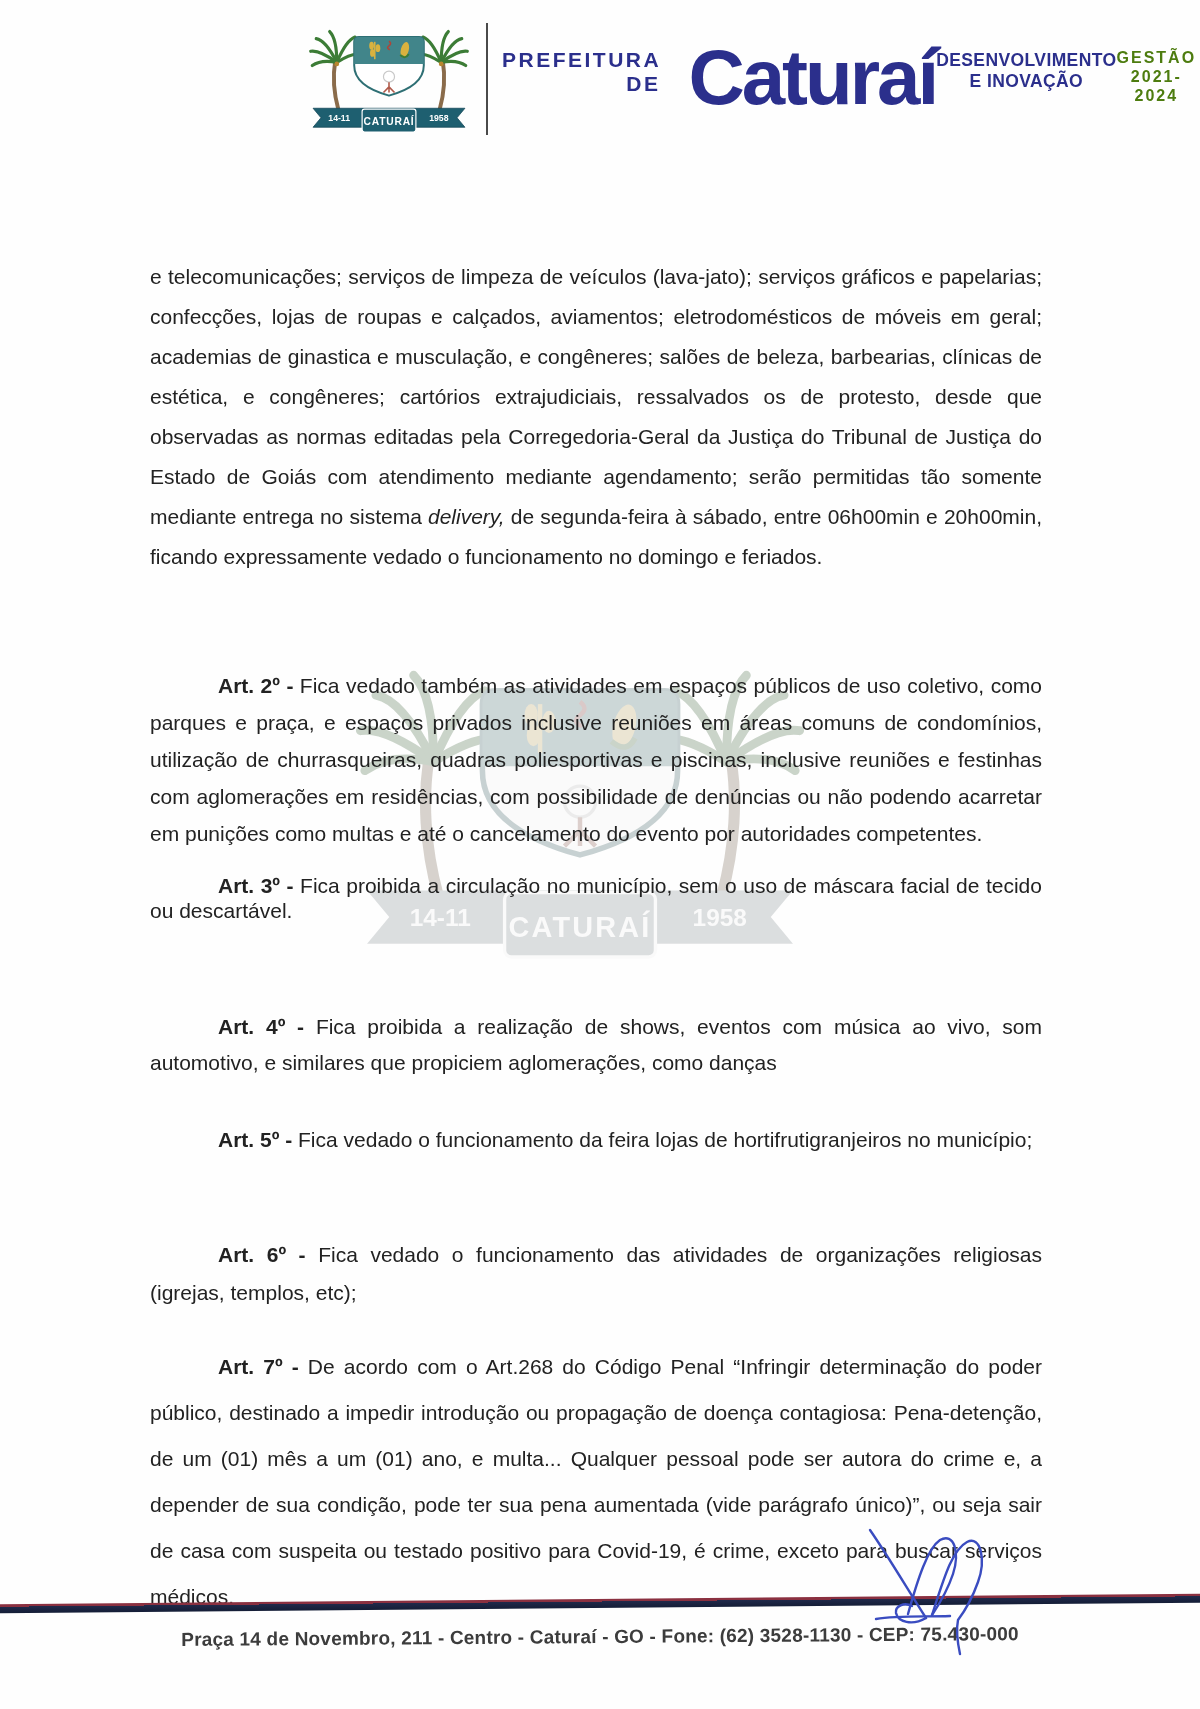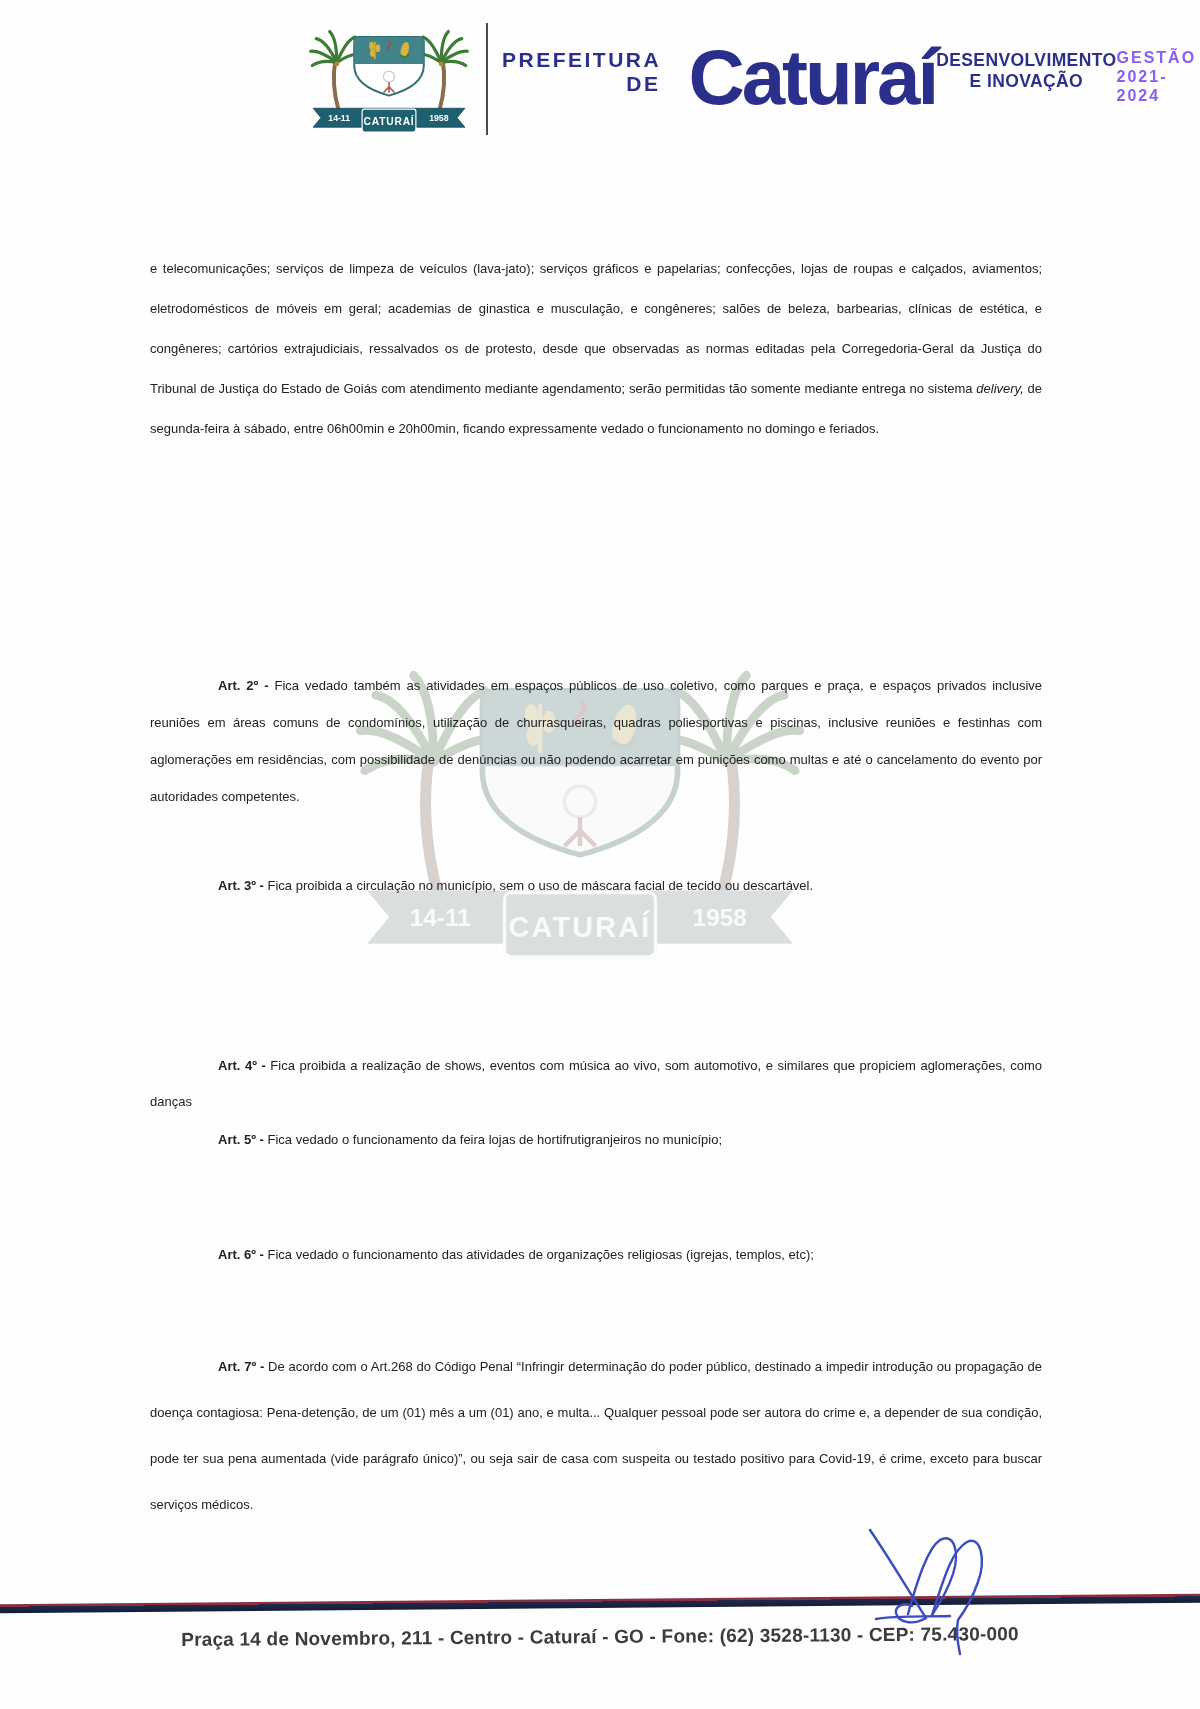--- a/index.html
+++ b/index.html
@@ -13,39 +13,39 @@
   }
 
   
   .letterhead{position:absolute;left:302px;top:18px;display:flex;align-items:center;z-index:2;}
   .crest-svg{width:174px;height:122px;display:block;}
   .lh-divider{width:2px;height:112px;background:#4a4a4a;margin:0 14px 0 10px;}
   .brand{display:flex;flex-direction:row;width:372px;color:#2b2f8c;}
   .brand-small{font-size:21px;font-weight:bold;letter-spacing:2.5px;line-height:24px;text-align:right;padding-right:26px;}
   .brand-big{font-size:78px;font-weight:bold;letter-spacing:-3px;line-height:66px;margin-top:-4px;text-align:left;padding-left:2px;}
   .brand-tag{font-size:17.5px;font-weight:bold;letter-spacing:.4px;line-height:21px;text-align:center;margin-top:2px;}
-  .brand-term{font-size:16px;font-weight:bold;letter-spacing:2px;line-height:19px;color:#8b5cf6;}
+  .brand-term{font-size:16px;font-weight:bold;letter-spacing:2px;line-height:19px;text-align:center;color:#4d7c0f;}
 
   
   .watermark{position:absolute;left:336px;top:642px;width:488px;opacity:.3;filter:saturate(.55) contrast(.9);z-index:0;pointer-events:none;}
   .watermark svg{width:100%;height:auto;display:block;}
 
   
   .doc-par{
     position:absolute;left:150px;width:892px;
-    font-size:13px;text-align:justify;color:#222;
+    font-size:21px;text-align:justify;color:#222;
     z-index:1;
   }
   .doc-par .lead{font-weight:bold;}
   .doc-par .it{font-style:italic;}
   .article{text-indent:68px;margin-top:38px;}
   .p-intro{top:236px;line-height:40px;}
   .art-2{top:629px;line-height:37px;}
   .art-3{top:835px;line-height:25px;}
-  .art-4{top:1010px;line-height:36px;}
+  .art-4{top:971px;line-height:36px;}
   .art-5{top:1082px;line-height:40px;}
   .art-6{top:1198px;line-height:38px;}
   .art-7{top:1306px;line-height:46px;}
 
   
   .signature{position:absolute;left:850px;top:1516px;width:168px;height:140px;z-index:3;}
 
   
   .footer-rule{
     position:absolute;left:-6px;top:1599px;width:1212px;height:9px;

